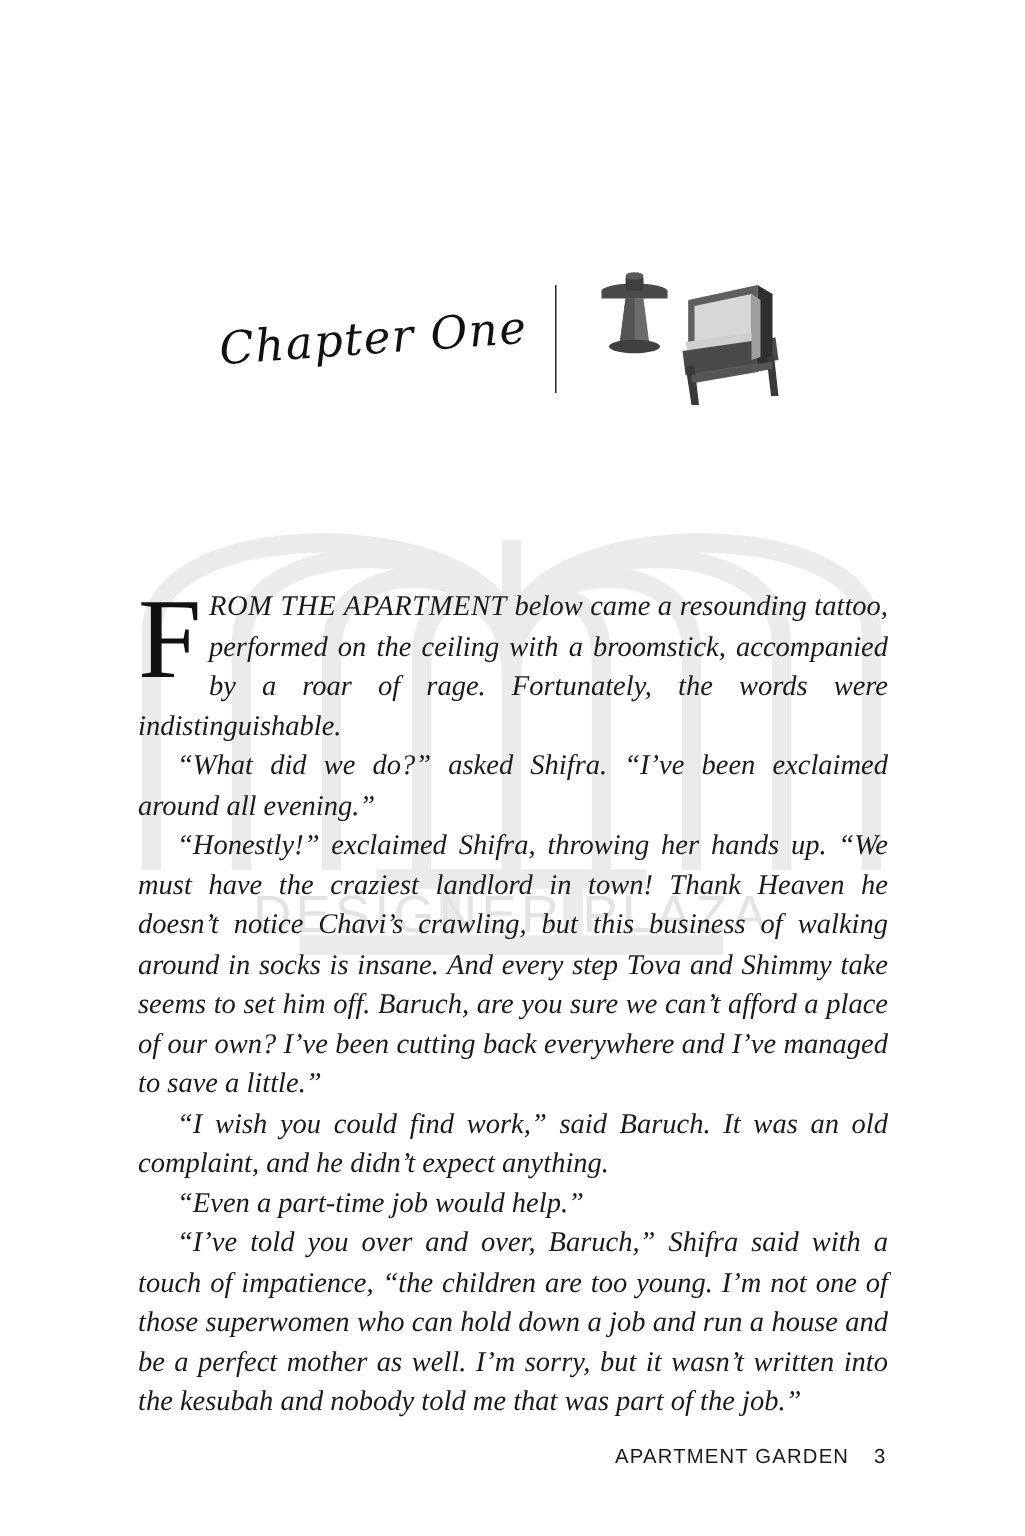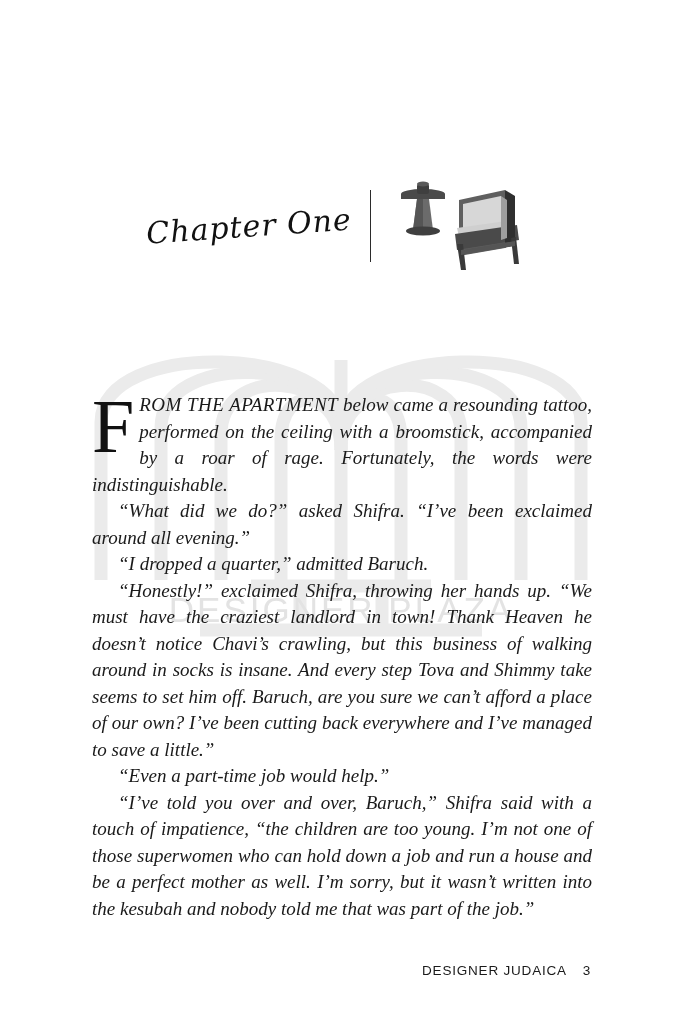--- a/index.html
+++ b/index.html
@@ -189,24 +189,24 @@
       </svg>
     </div>
   </div>
 
   <div class="body-col">
     <div class="dropcap-wrap">
       <span class="dropcap">F</span>
       <p class="para first"><span class="smallcaps">ROM THE APARTMENT</span><span> below came a resounding tattoo, performed on the ceiling with a broomstick, accompanied by a roar of rage. Fortunately, the words were indistinguishable.</span></p>
     </div>
     <p class="para">“What did we do?” asked Shifra. “I’ve been exclaimed around all evening.”</p>
-    <p class="para">“I dropped a quarter,” admitted Baruch.</p>
     <p class="para">“Honestly!” exclaimed Shifra, throwing her hands up. “We must have the craziest landlord in town! Thank Heaven he doesn’t notice Chavi’s crawling, but this business of walking around in socks is insane. And every step Tova and Shimmy take seems to set him off. Baruch, are you sure we can’t afford a place of our own? I’ve been cutting back everywhere and I’ve managed to save a little.”</p>
+    <p class="para">“I wish you could find work,” said Baruch. It was an old complaint, and he didn’t expect anything.</p>
     <p class="para">“Even a part-time job would help.”</p>
     <p class="para">“I’ve told you over and over, Baruch,” Shifra said with a touch of impatience, “the children are too young. I’m not one of those superwomen who can hold down a job and run a house and be a perfect mother as well. I’m sorry, but it wasn’t written into the kesubah and nobody told me that was part of the job.”</p>
   </div>
 
   <div class="footer">
-    <span>DESIGNER JUDAICA</span>
+    <span>APARTMENT GARDEN</span>
     <span class="pagenum">3</span>
   </div>
 
 </div>
 
 </body></html>

